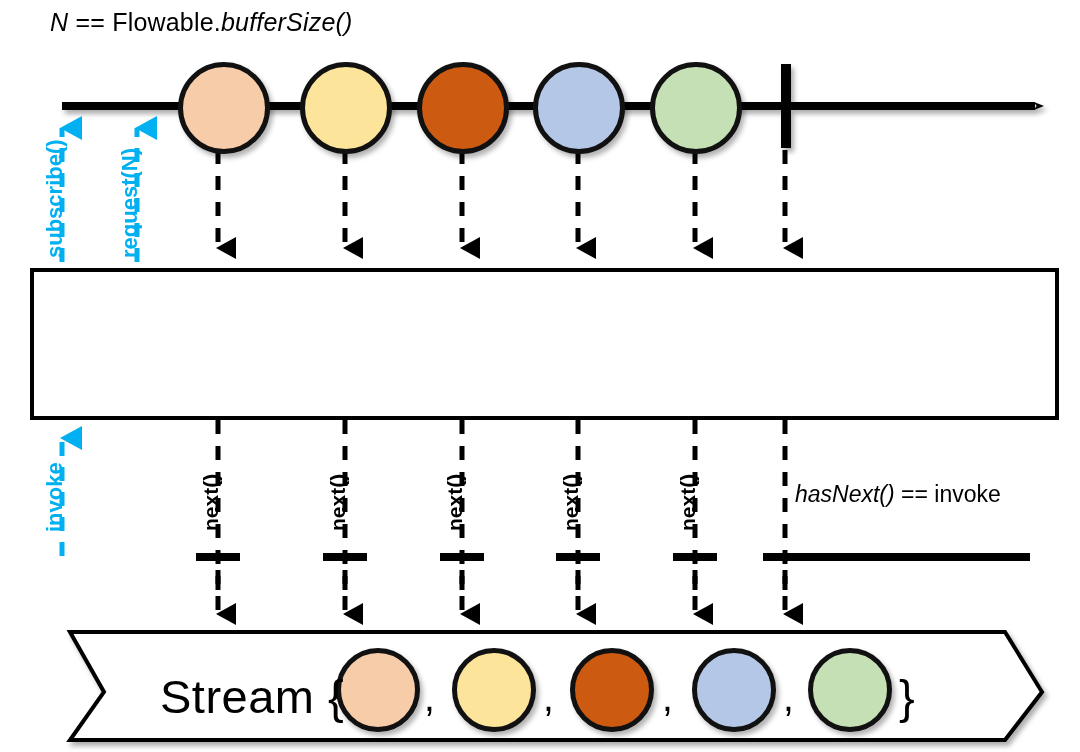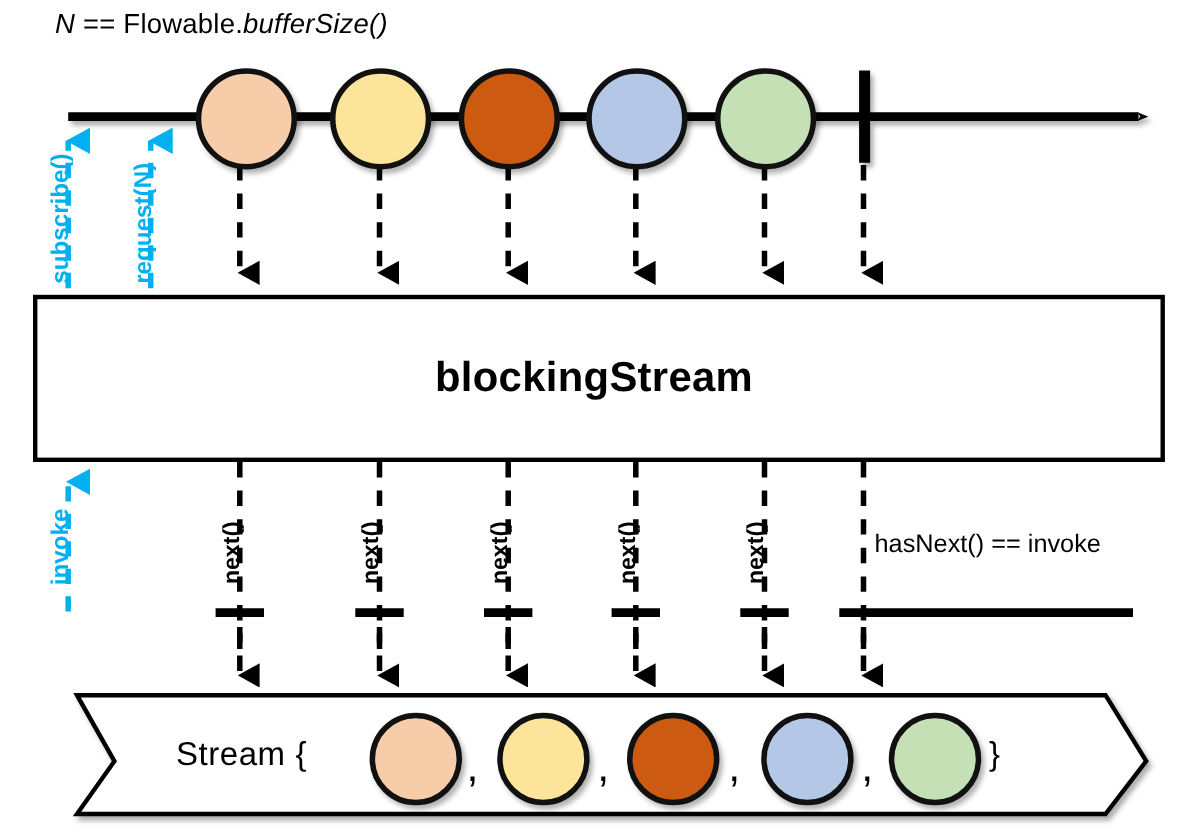--- a/index.html
+++ b/index.html
@@ -20,24 +20,24 @@
   .title-line .it{font-style:italic;}
 
   .boxlabel{
     font-weight:bold;font-size:38px;letter-spacing:0.3px;
     font-family:"Liberation Sans","DejaVu Sans",sans-serif;
   }
 
   .hasnext{
     left:795px;top:481px;font-size:23px;
   }
-  .hasnext .it{}
+  .hasnext .it{font-style:italic;}
 
   .streamtxt{
-    font-size:30px;letter-spacing:0.5px;
+    font-size:47px;letter-spacing:0.5px;
   }
   .comma{font-size:39px;}
 
   
   .vlabel{
     position:absolute;
     transform-origin:0 0;
     transform:rotate(-90deg);
     white-space:nowrap;
     font-weight:bold;
@@ -170,21 +170,20 @@
   <div class="vlabel cyan" style="left:42px;top:258px;">subscribe()</div>
   <div class="vlabel cyan" style="left:117px;top:258px;">request(N)</div>
   <div class="vlabel cyan" style="left:42px;top:532px;">invoke</div>
 
   <div class="vlabel black" style="left:199px;top:531px;">next()</div>
   <div class="vlabel black" style="left:326px;top:531px;">next()</div>
   <div class="vlabel black" style="left:443px;top:531px;">next()</div>
   <div class="vlabel black" style="left:559px;top:531px;">next()</div>
   <div class="vlabel black" style="left:676px;top:531px;">next()</div>
 
-  <div class="txt boxlabel" style="left:0;top:322px;width:1080px;text-align:center;">blockingStream</div>
 
   <div class="txt hasnext">
     <span class="it">hasNext()</span><span> == invoke</span>
   </div>
 
   <div class="txt streamtxt" style="left:160px;top:669px;">Stream {</div>
   <div class="txt comma" style="left:424px;top:676px;">,</div>
   <div class="txt comma" style="left:543px;top:676px;">,</div>
   <div class="txt comma" style="left:662px;top:676px;">,</div>
   <div class="txt comma" style="left:783px;top:676px;">,</div>

